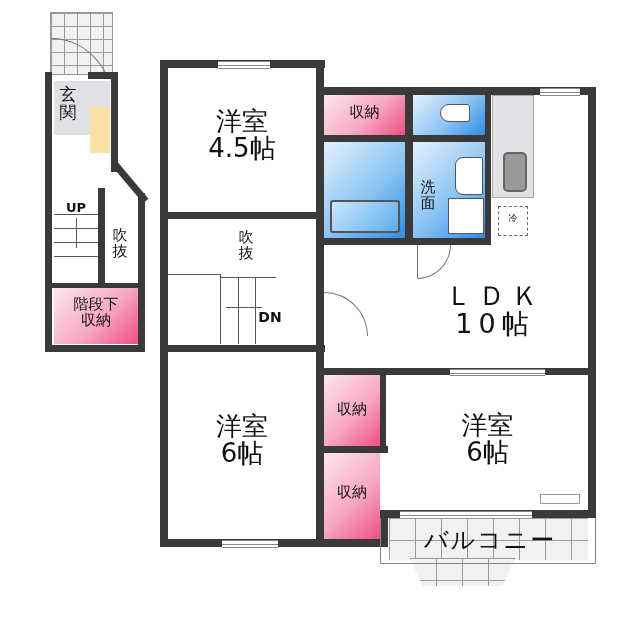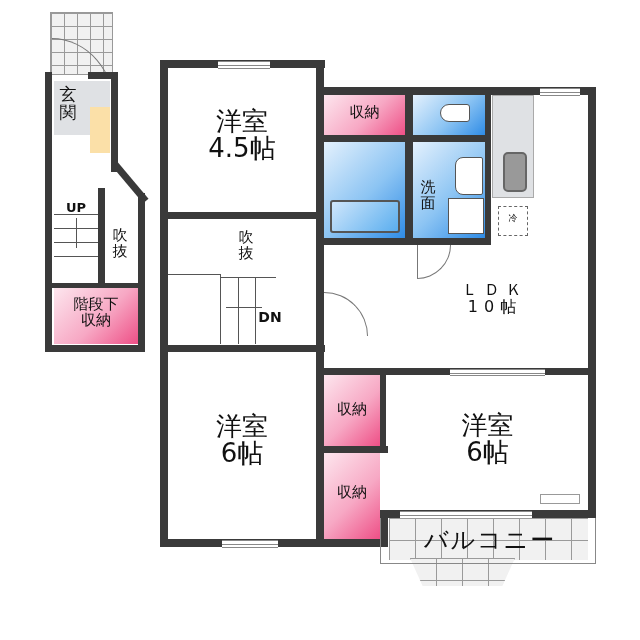--- a/index.html
+++ b/index.html
@@ -106,21 +106,21 @@
   <div class="stair-line" style="left:52px;top:55px;width:1px;height:70px;"></div>
   <div class="stair-line" style="left:70px;top:58px;width:1px;height:67px;"></div>
   <div class="stair-line" style="left:87px;top:58px;width:1px;height:67px;"></div>
   <div class="stair-line" style="left:52px;top:58px;width:56px;height:1px;"></div>
   <div class="stair-line" style="left:58px;top:88px;width:36px;height:1px;"></div>
 </div>
 <div class="lbl" style="left:231px;top:230px;width:30px;font-size:15px;">吹
 抜</div>
 <div class="lbl" style="left:255px;top:310px;width:30px;font-size:14px;font-weight:bold;">DN</div>
 
-<div class="lbl" style="left:420px;top:282px;width:150px;font-size:16px;letter-spacing:6px;">ＬＤＫ
+<div class="lbl" style="left:420px;top:282px;width:150px;font-size:27px;letter-spacing:6px;">ＬＤＫ
 10帖</div>
 <div class="door-arc" style="left:417px;top:245px;width:34px;height:34px;border-radius:0 0 100% 0;border-top:none;border-left:1px solid #777;"></div>
 <div class="door-arc" style="left:324px;top:292px;width:44px;height:44px;border-radius:0 100% 0 0;border-bottom:none;border-left:none;"></div>
 
 <div class="lbl" style="left:172px;top:413px;width:140px;font-size:26px;">洋室
 6帖</div>
 
 <div class="abs pink" style="left:324px;top:375px;width:56px;height:71px;"></div>
 <div class="lbl" style="left:324px;top:402px;width:56px;font-size:15px;">収納</div>
 <div class="abs pink" style="left:324px;top:453px;width:56px;height:86px;"></div>

